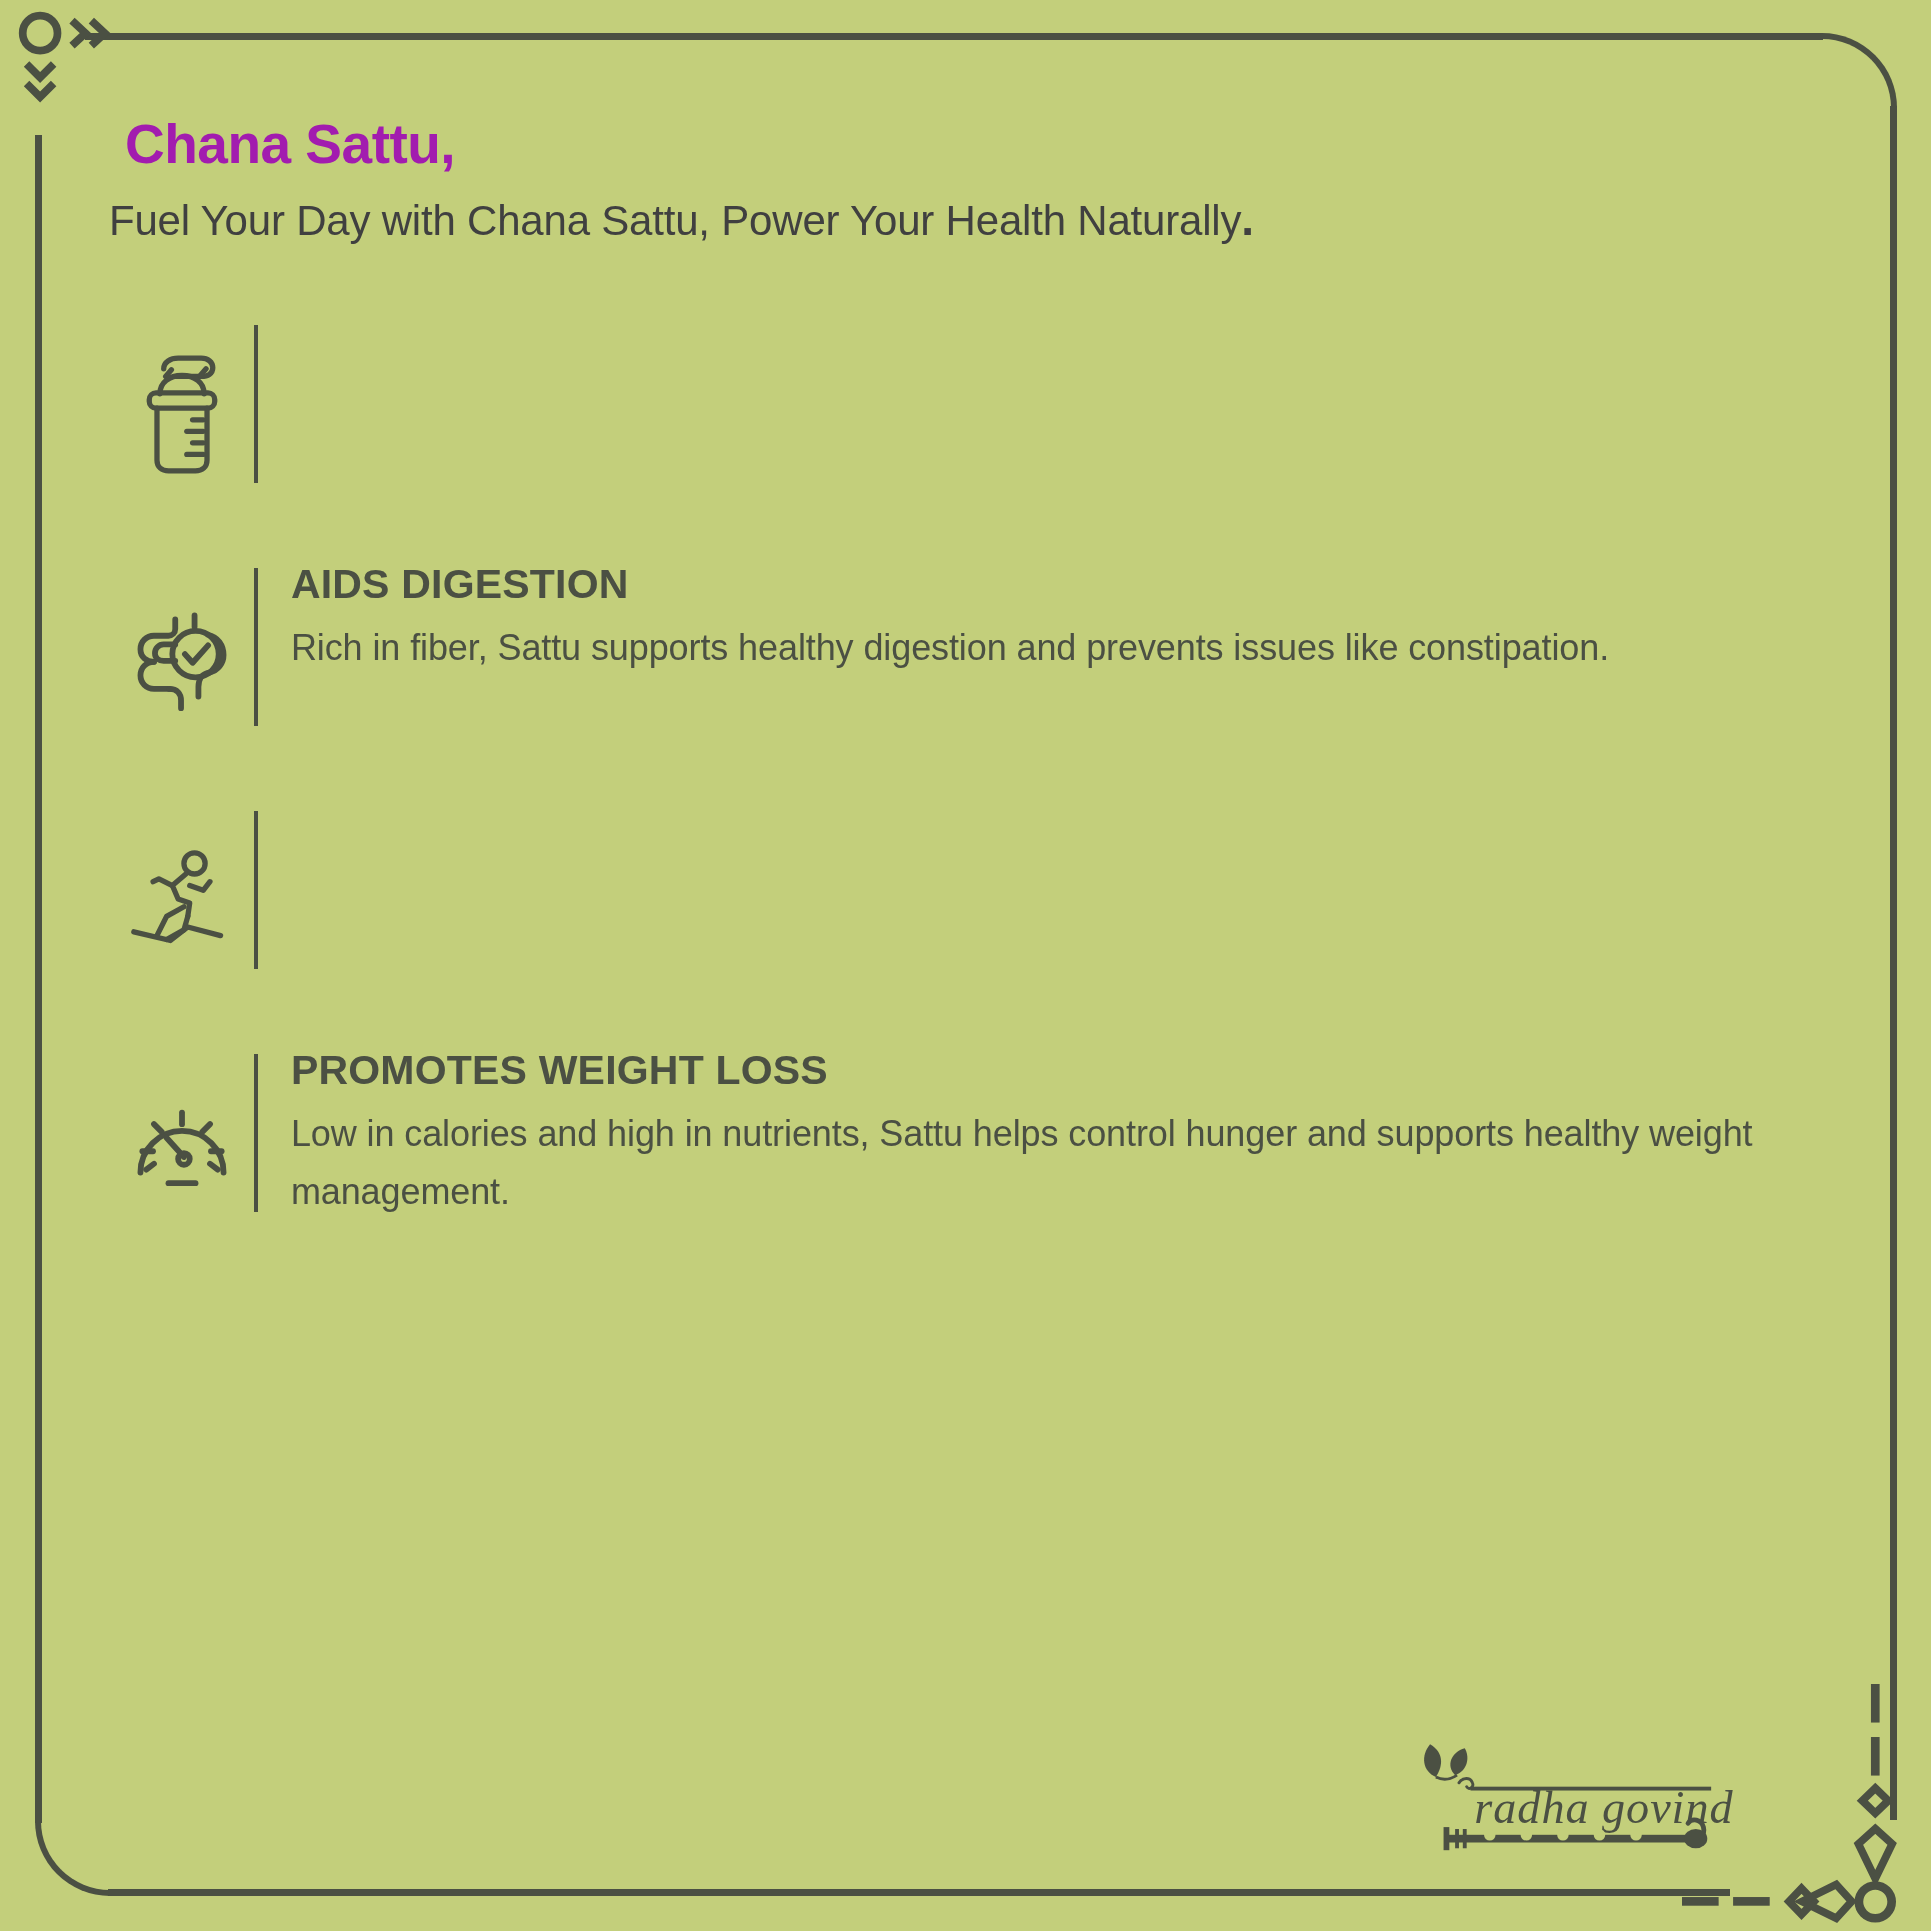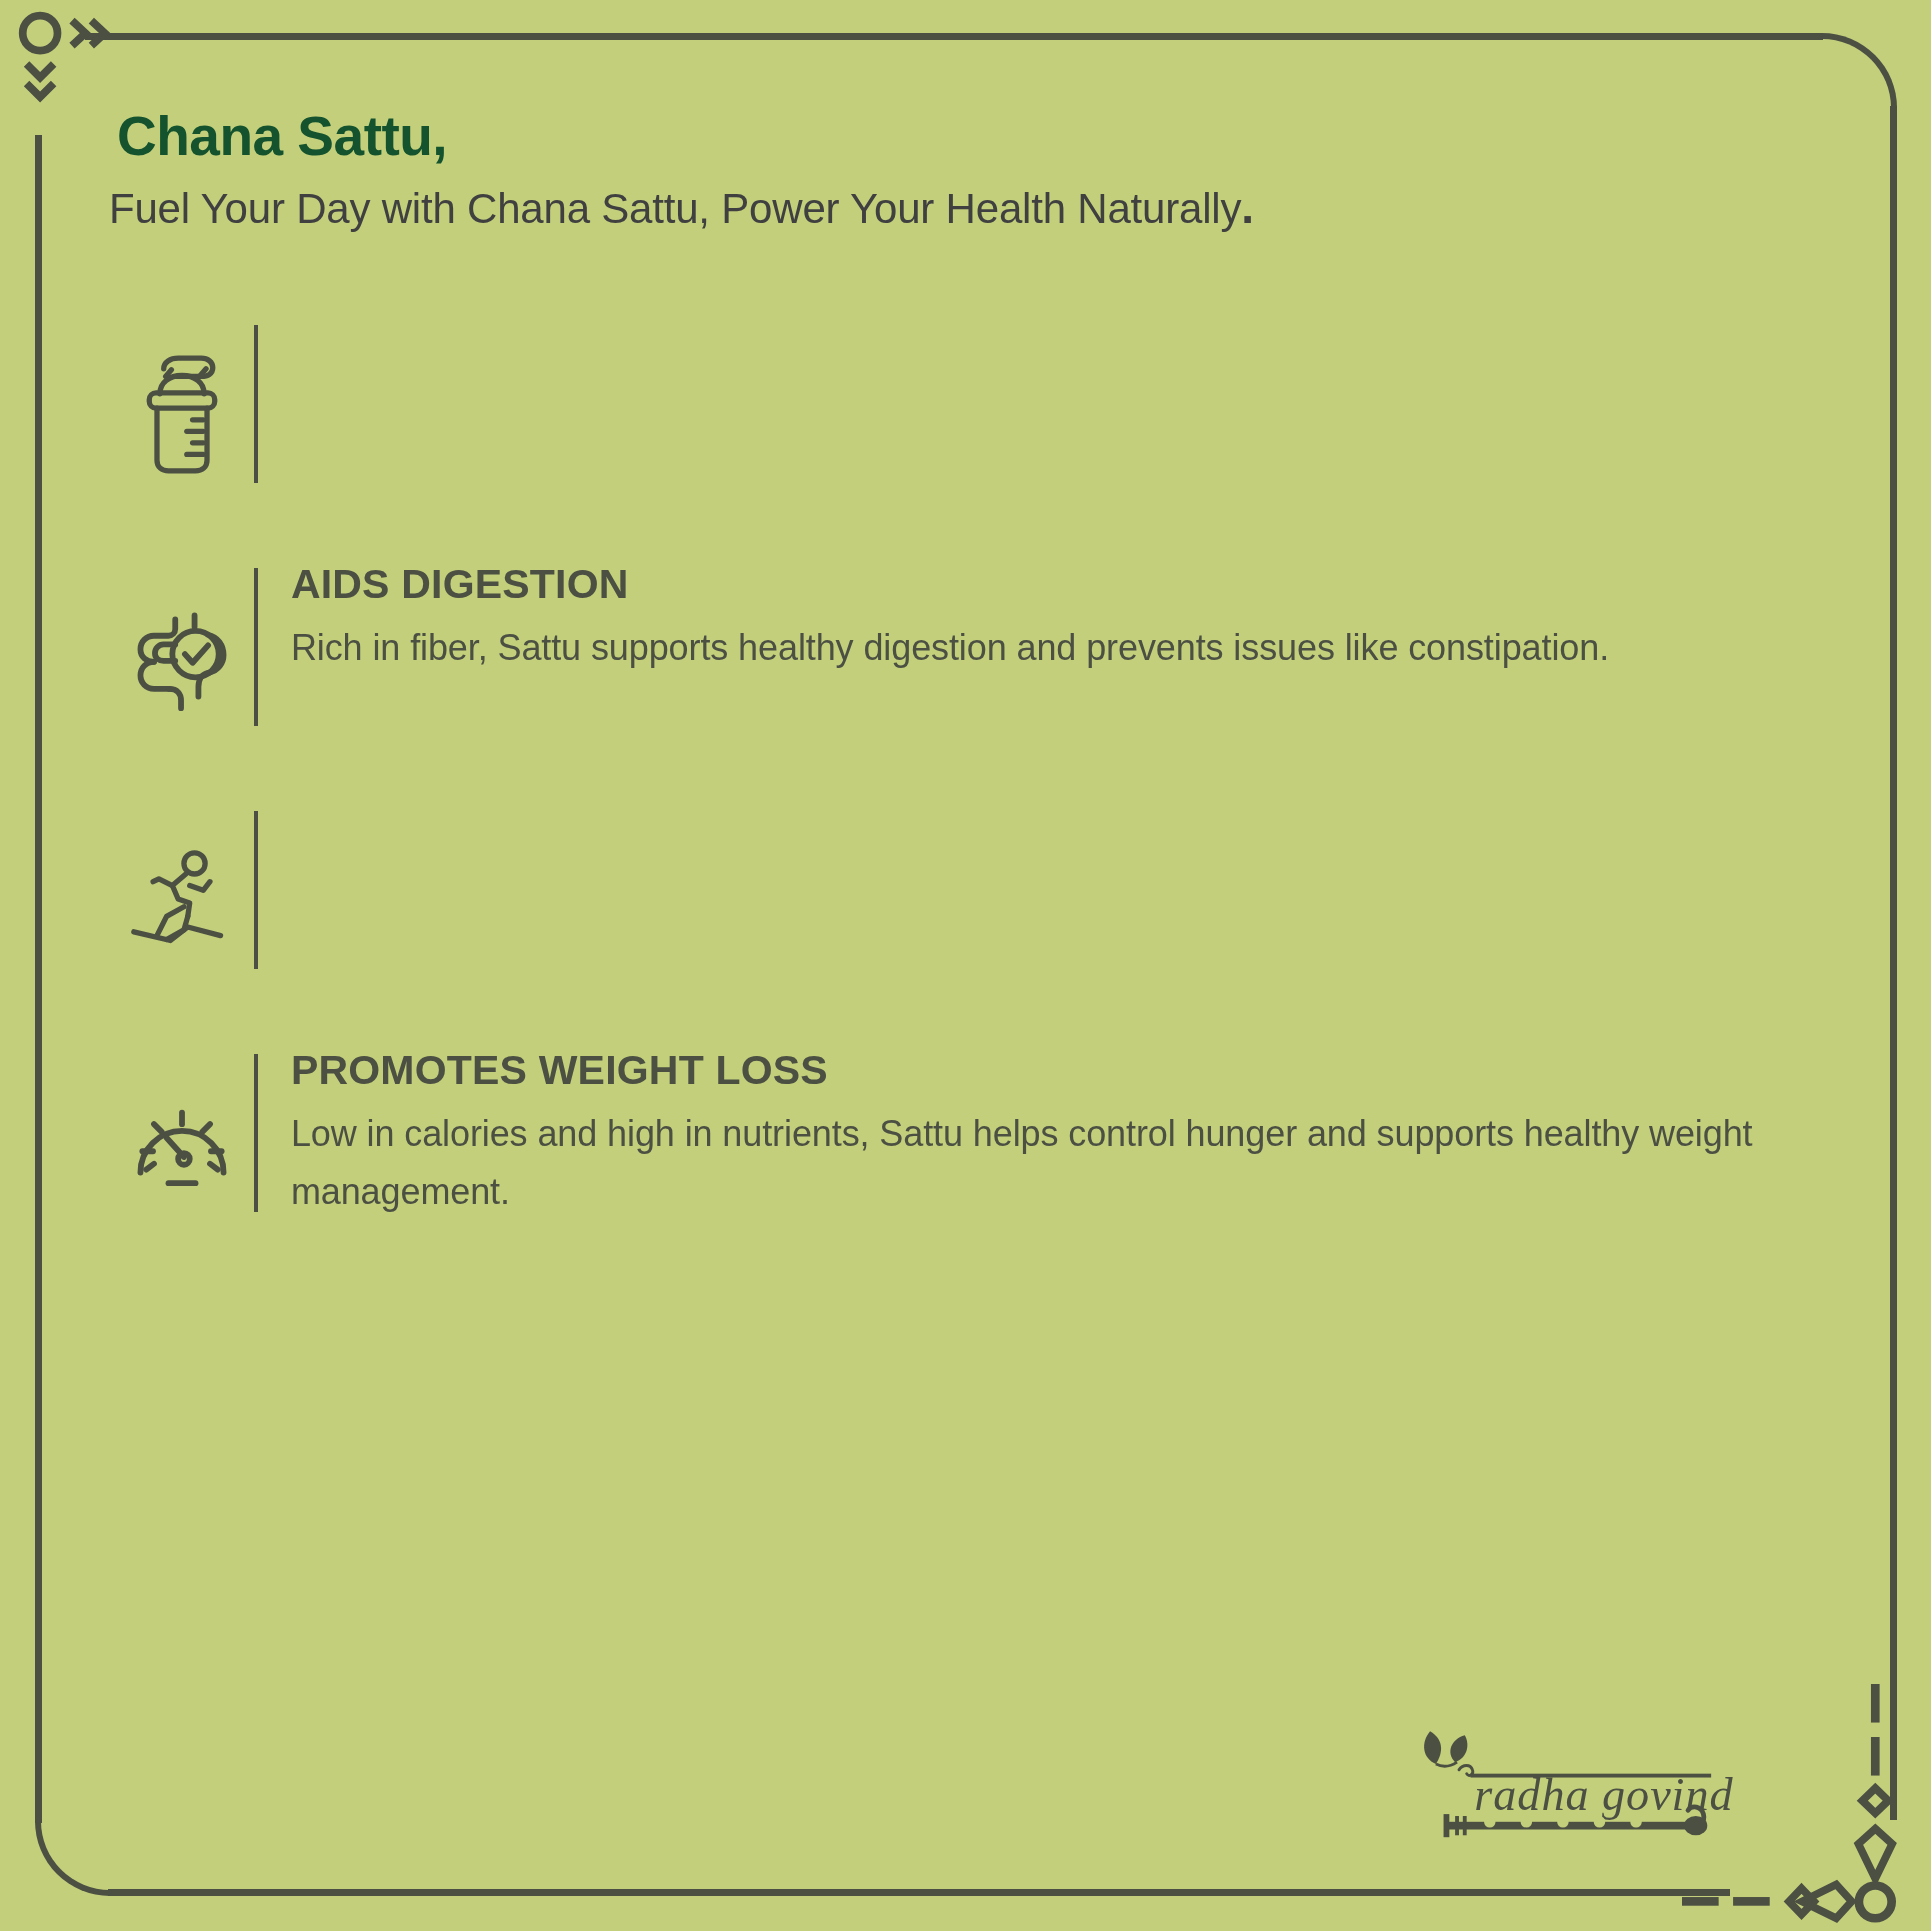--- a/index.html
+++ b/index.html
@@ -106,23 +106,23 @@
   .header {
     position: absolute;
     left: 109px;
     top: 97px;
     width: 1738px;
   }
   .title {
     font-size: 55px;
     font-weight: bold;
     letter-spacing: -0.5px;
-    color: #14532d;
+    color: #a21caf;
     line-height: 1.15;
-    margin: 8px;
+    margin: 16px;
   }
   .subtitle {
     font-size: 42px;
     font-weight: 400;
     color: #404040;
     line-height: 1.2;
     margin: 11.6px 0 0 0;
     letter-spacing: -0.2px;
   }
   .subtitle .dot {
@@ -181,21 +181,21 @@
     line-height: 1.63;
     margin: 0;
     letter-spacing: -0.1px;
     max-width: 1603px;
   }
 
   
   .logo {
     position: absolute;
     right: 198px;
-    bottom: 63px;
+    bottom: 50px;
     width: 319px;
     height: 154px;
   }
 </style>
 </head>
 <body>
 
 <div class="poster">
 
   <div class="frame">

